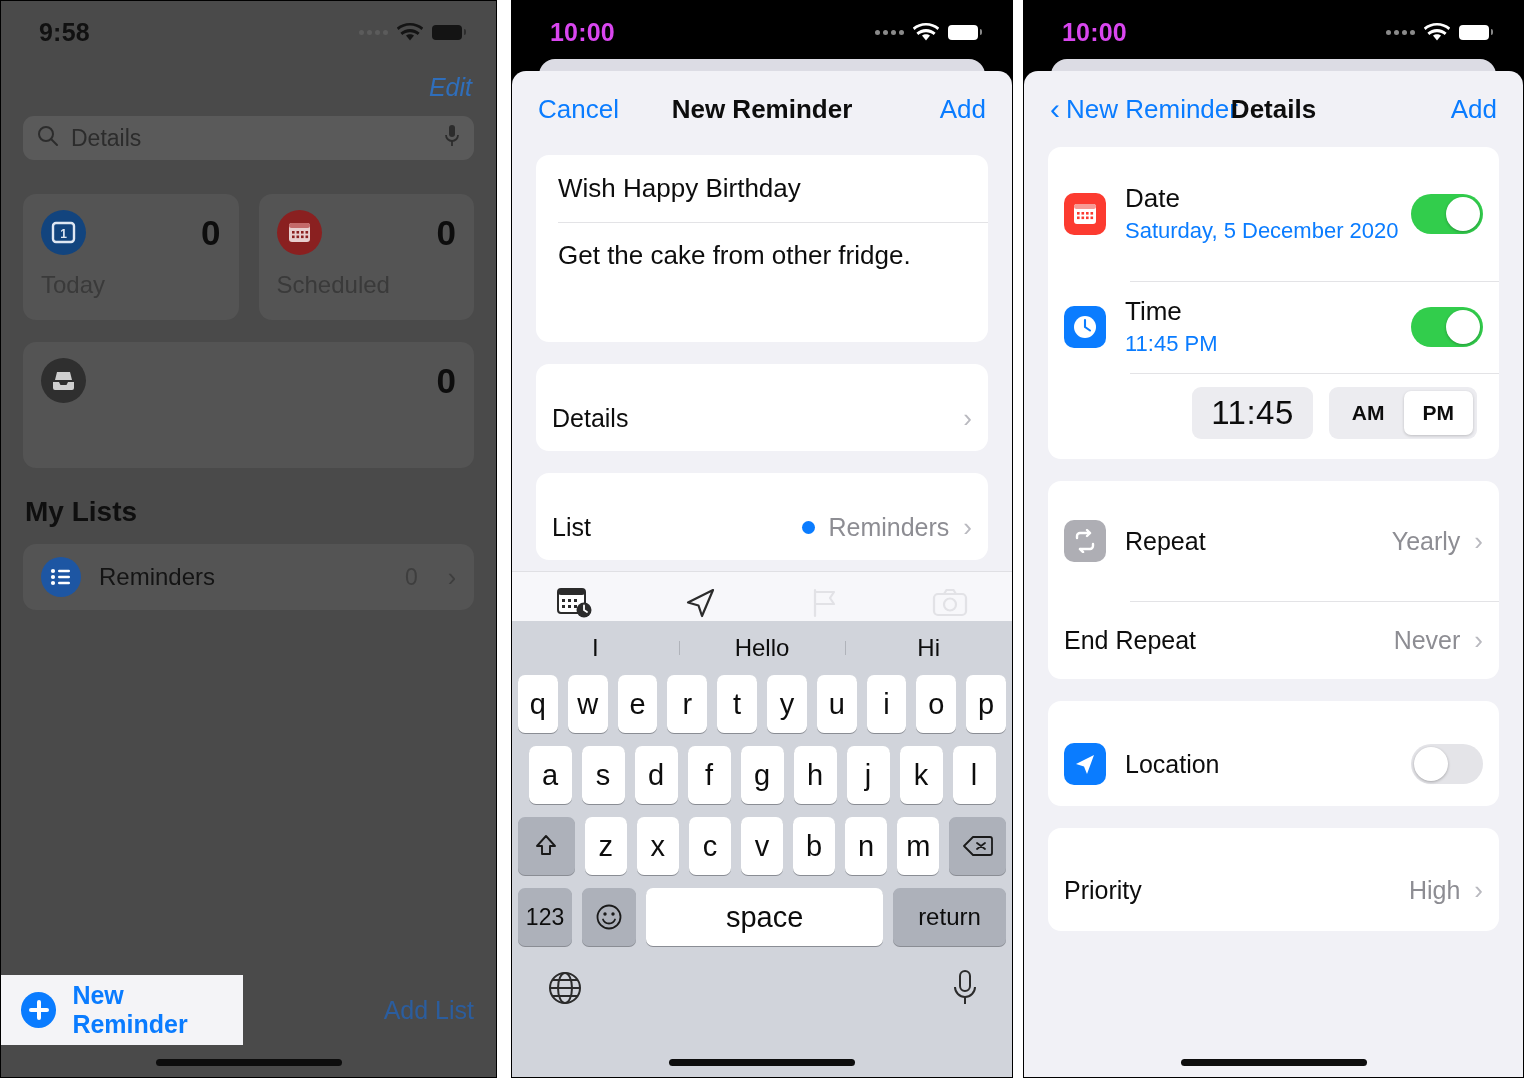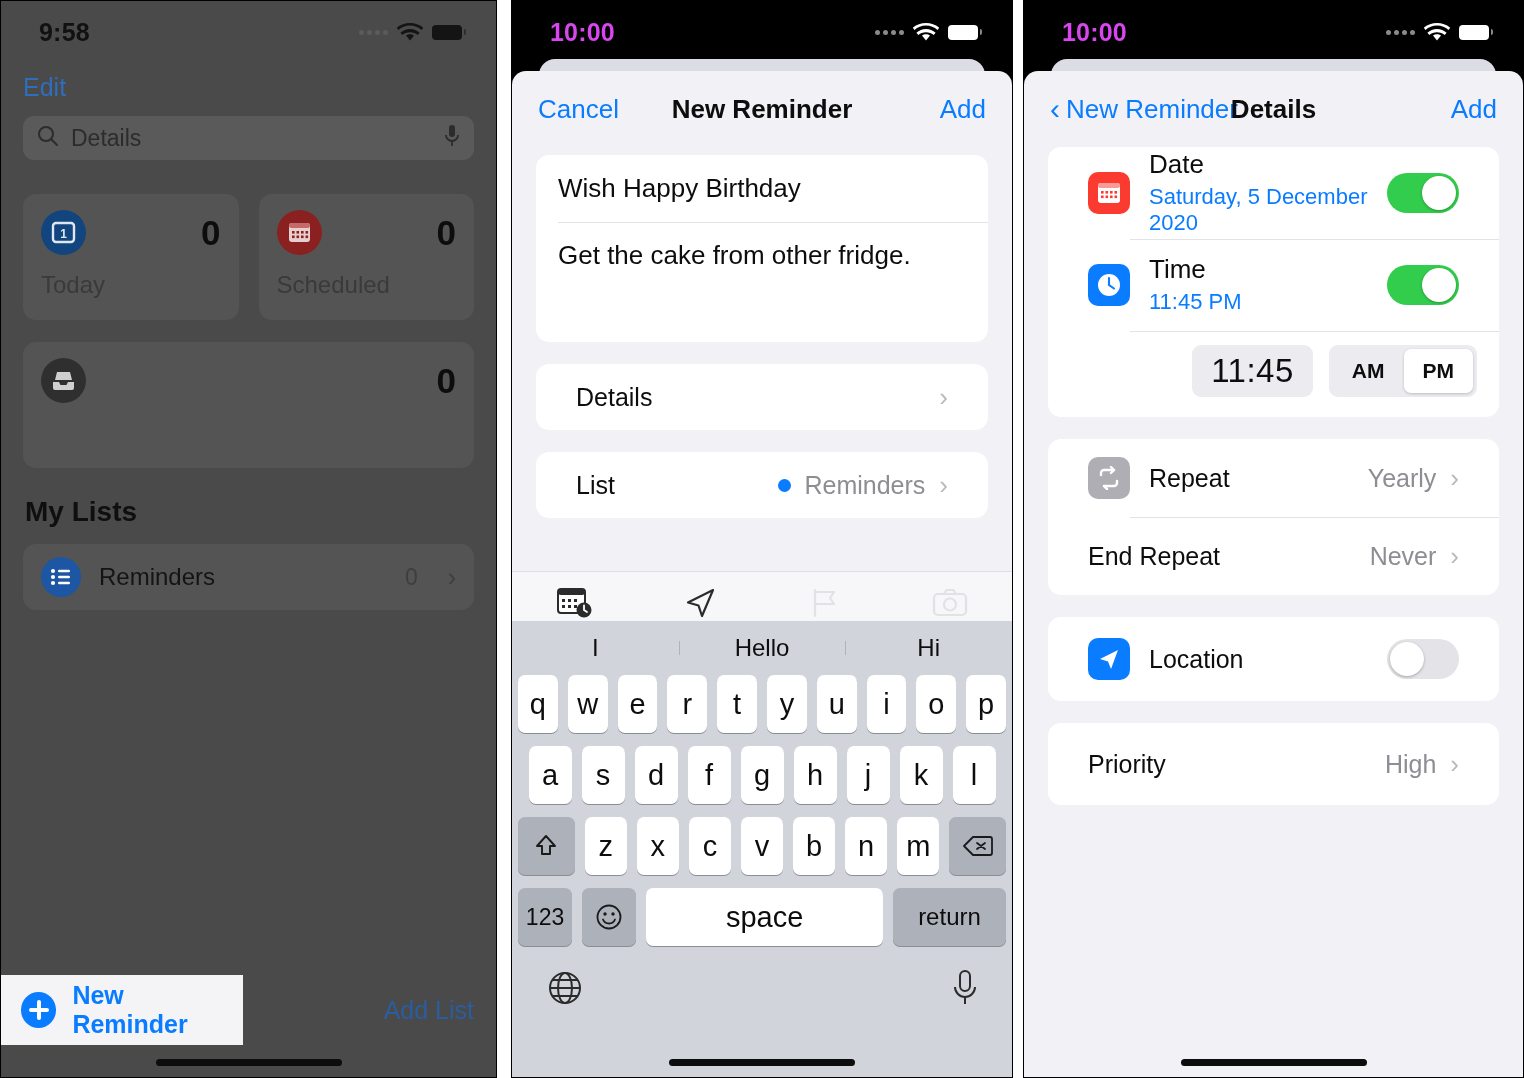--- a/index.html
+++ b/index.html
@@ -65,23 +65,25 @@
   .statusbar.dark .sb-batt::after { background: #ffffff88; }
   .statusbar.dim .sb-batt::after { background: #14141488; }
 
   
   .p1-body {
     position: relative;
     padding: 0 22px;
     color: #1a1a1a;
   }
   .p1-edit {
+    text-align: right;
     font-size: 25px;
     color: #2f6ebb;
     padding: 10px 2px 14px 0;
+    font-style: italic;
   }
   .p1-search {
     position: relative;
     height: 44px;
     border-radius: 11px;
     background: #5a5a5a;
     display: flex;
     align-items: center;
     padding: 0 14px;
     margin-bottom: 34px;
@@ -213,23 +215,24 @@
   }
 
   .group {
     background: #ffffff;
     border-radius: 13px;
     margin: 0 24px 22px 24px;
     overflow: hidden;
   }
   .row {
     display: flex; align-items: center;
-    padding: 0 40px;
+    padding: 0 16px;
     min-height: 66px;
     position: relative;
+    margin-top: 21px;
   }
   .row + .row::before {
     content: "";
     position: absolute;
     left: 22px; right: 0; top: 0;
     height: 1px; background: #e3e3e6;
   }
   .row.inset-sep + .row::before { left: 82px; }
   .row-label { font-size: 25px; color: #0d0d0d; }
   .row-value { margin-left: auto; font-size: 25px; color: #8d8d93; }

